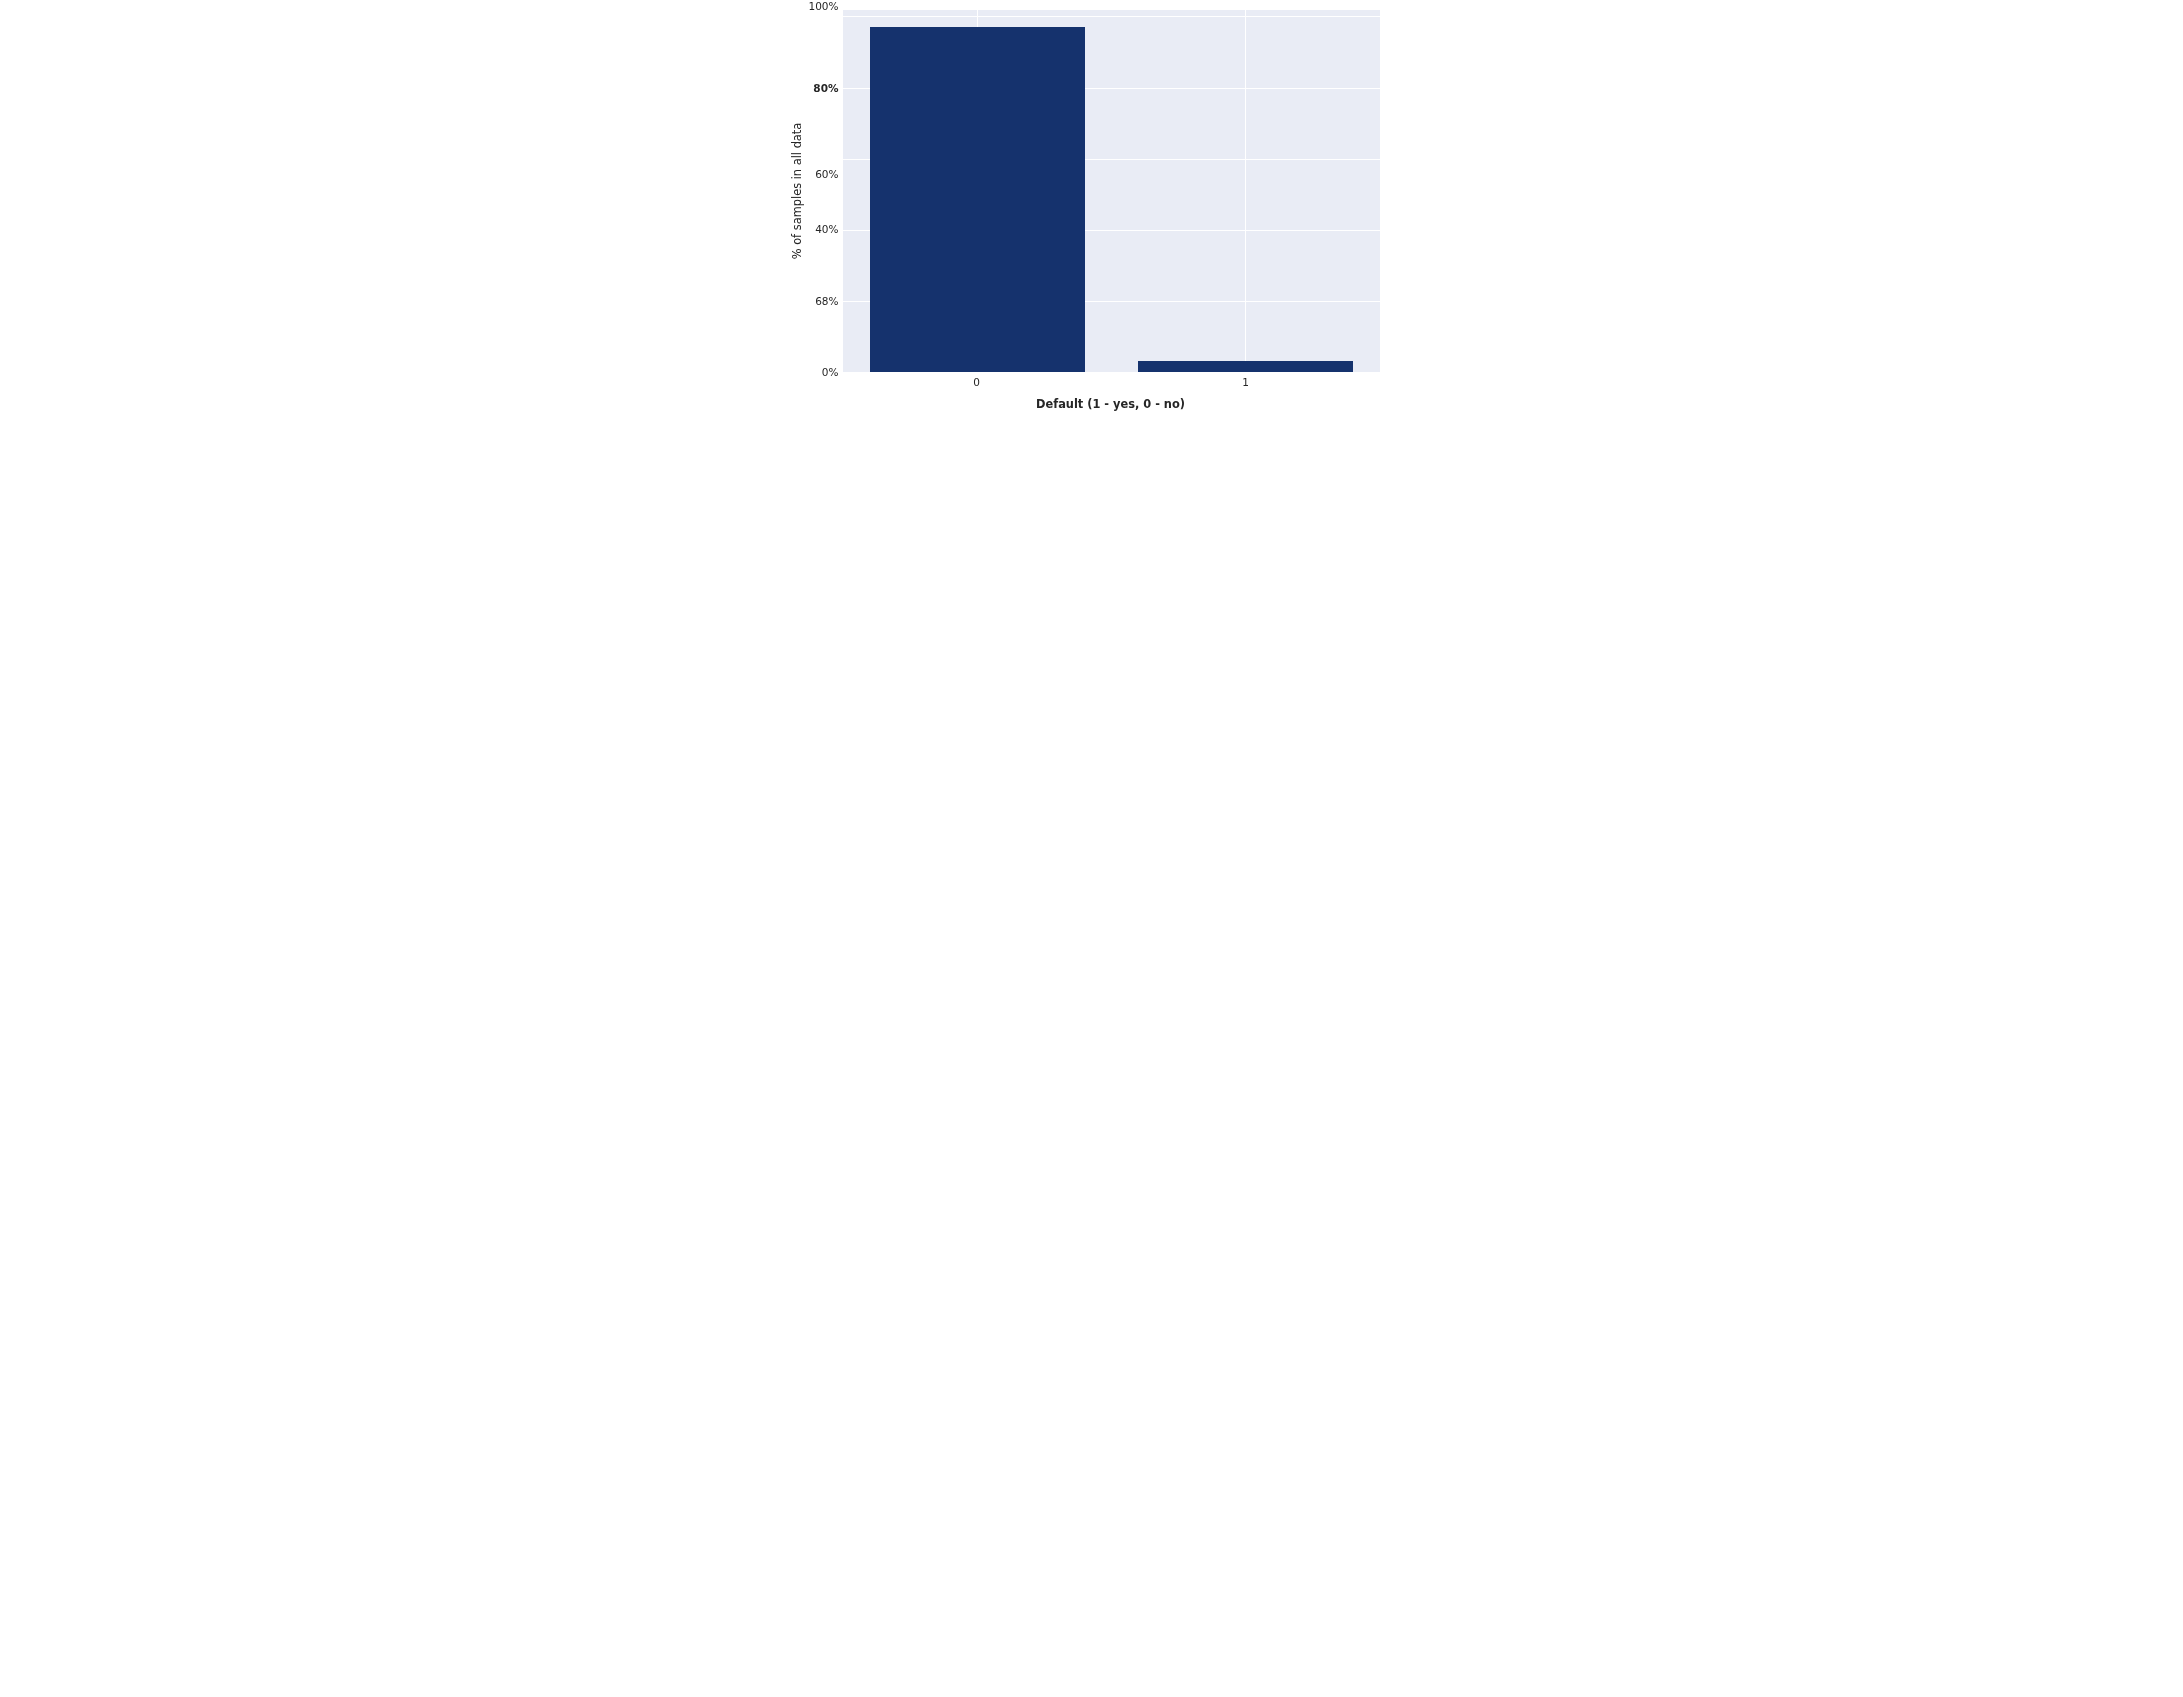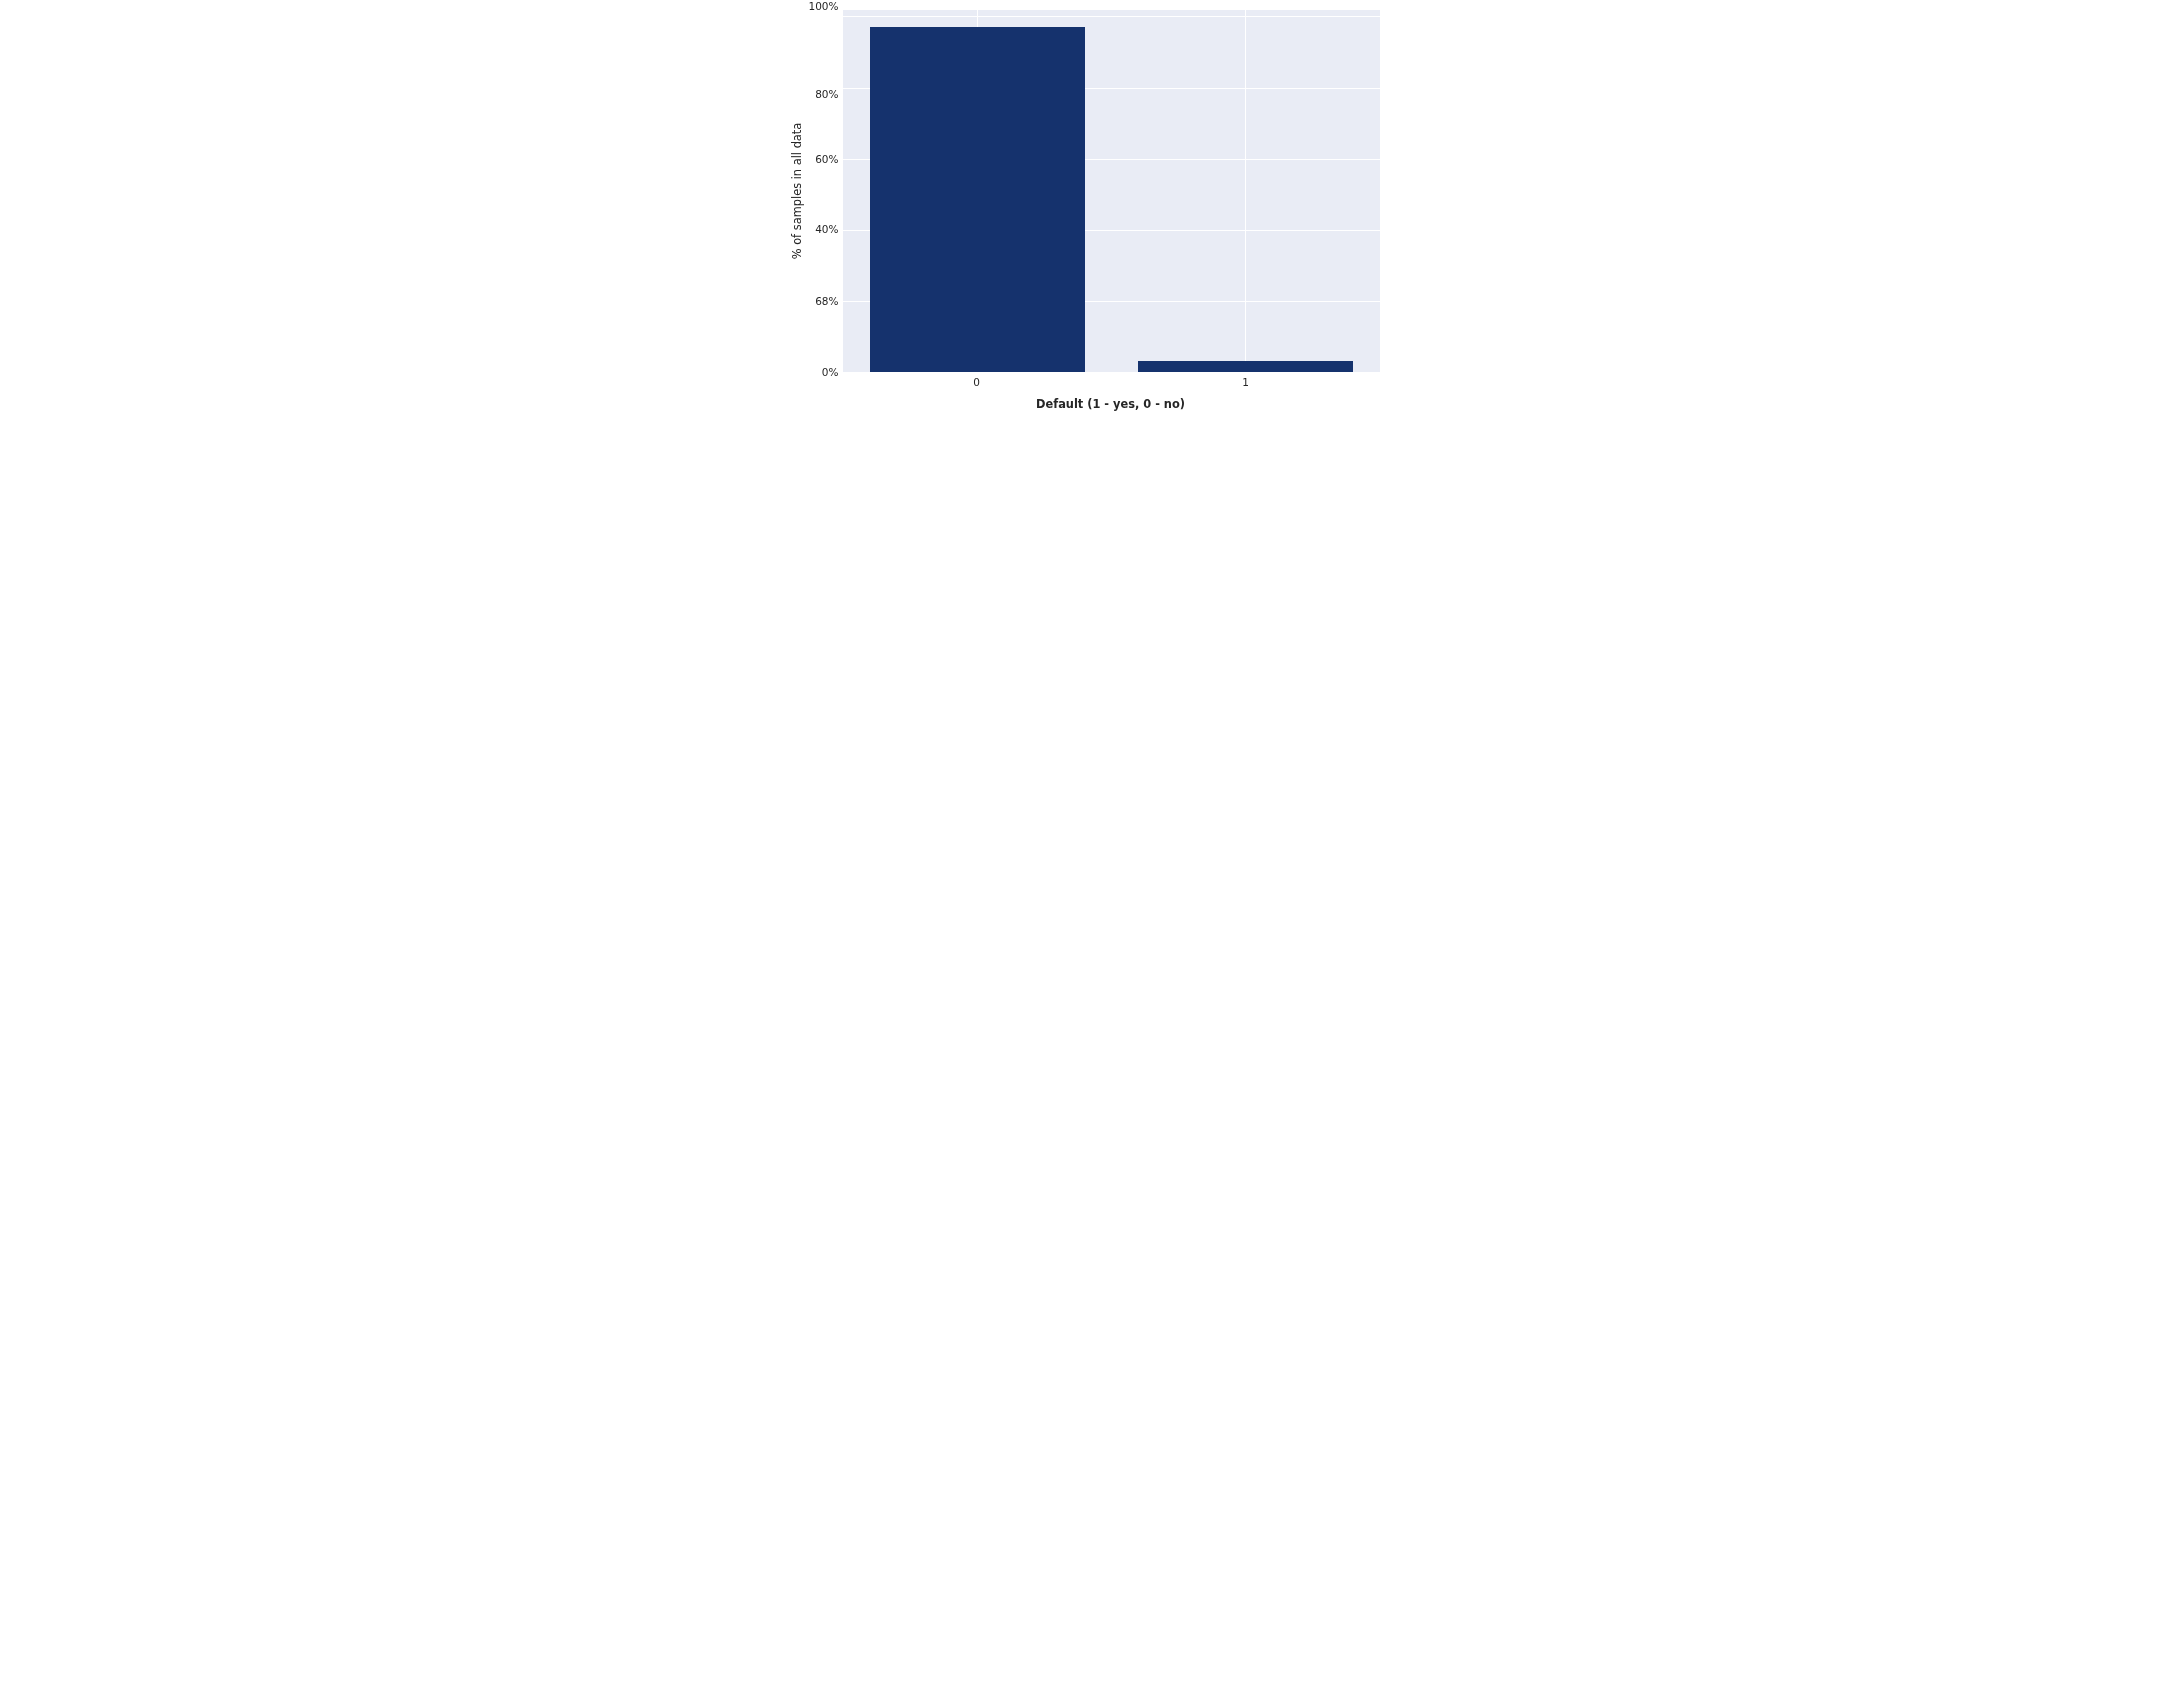--- a/index.html
+++ b/index.html
@@ -96,22 +96,22 @@
       <div class="gridline h" style="top: 6.7px;"></div>
       <div class="gridline v" style="left: 134px;"></div>
       <div class="gridline v" style="left: 402px;"></div>
       <div class="bar" style="left: 27px; width: 215px; height: 345px; background: rgb(21, 50, 109);"></div>
       <div class="bar" style="left: 295px; width: 215px; height: 10.7px; background: rgb(21, 50, 109);"></div>
     </div>
 
   <div class="tick-y" style="top:372px;">0%</div>
   <div class="tick-y" style="top:301px;">68%</div>
   <div class="tick-y" style="top:229px;margin-left:8px;">40%</div>
-  <div class="tick-y" style="top:159px;">60%</div>
-  <div class="tick-y" style="top:94px;">80%</div>
+  <div class="tick-y" style="top:174px;">60%</div>
+  <div class="tick-y" style="top:88px;font-weight:bold;">80%</div>
   <div class="tick-y" style="top:6px;">100%</div>
 
   <div class="tick-x" style="left:193px;">0</div>
   <div class="tick-x" style="left:462px;">1</div>
 
   <div class="ylabel">% of samples in all data</div>
   <div class="xlabel">Default (1 - yes, 0 - no)</div>
 
 </div>
 

